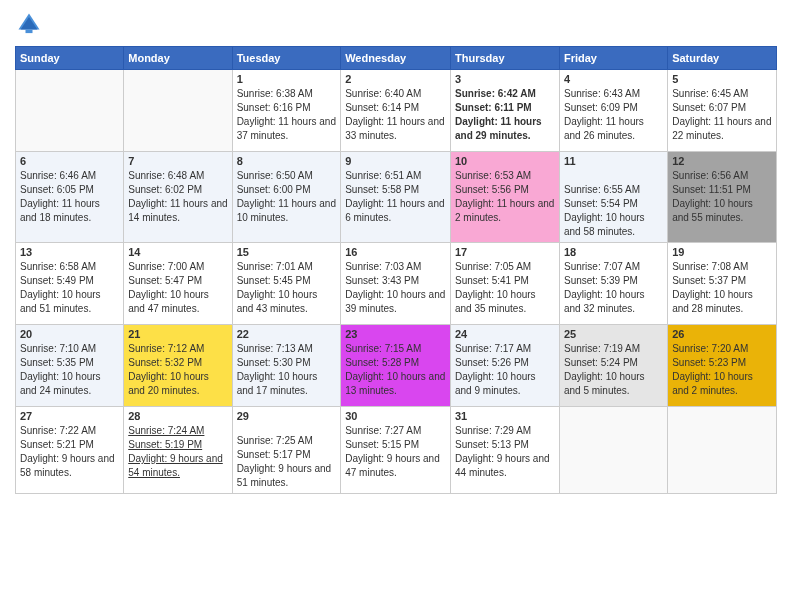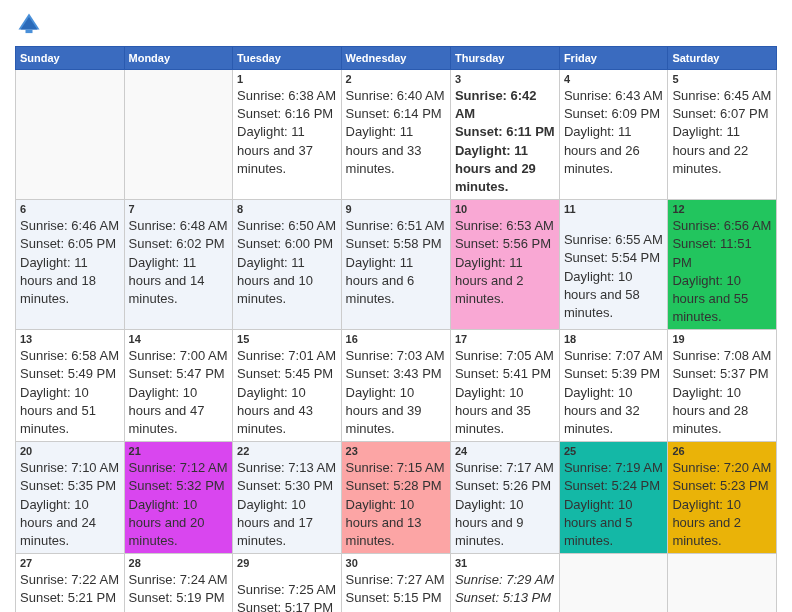--- a/index.html
+++ b/index.html
@@ -77,21 +77,21 @@
     .calendar-table tr:nth-child(even) td {
       background: #f5f5f5;
     }
     .day-number {
       font-size: 11px;
       font-weight: bold;
       color: #333;
       margin-bottom: 2px;
     }
     .day-info {
-      font-size: 13px;
+      font-size: 10px;
       color: #333;
       line-height: 1.4;
     }
     .empty-cell {
       background: #f9f9f9 !important;
     }
   </style>
 </head>
 <body>
 
@@ -191,21 +191,21 @@
             <div class="day-info" style="white-space: pre-line;">Sunrise: 6:53 AM
 Sunset: 5:56 PM
 Daylight: 11 hours and 2 minutes.</div>
           </td>
           <td style="background: rgb(240, 244, 250);">
             <div class="day-number">11</div>
             <div class="day-info" style="white-space: pre-line; margin-top: 16px;">Sunrise: 6:55 AM
 Sunset: 5:54 PM
 Daylight: 10 hours and 58 minutes.</div>
           </td>
-          <td style="background: #22c55e;">
+          <td style="background: #a3a3a3;">
             <div class="day-number">12</div>
             <div class="day-info" style="white-space: pre-line;">Sunrise: 6:56 AM
 Sunset: 11:51 PM
 Daylight: 10 hours and 55 minutes.</div>
           </td>
         </tr>
         <tr>
           <td>
             <div class="day-number">13</div>
             <div class="day-info" style="white-space: pre-line;">Sunrise: 6:58 AM
@@ -249,45 +249,45 @@
 Daylight: 10 hours and 28 minutes.</div>
           </td>
         </tr>
         <tr>
           <td style="background: rgb(240, 244, 250);">
             <div class="day-number">20</div>
             <div class="day-info" style="white-space: pre-line;">Sunrise: 7:10 AM
 Sunset: 5:35 PM
 Daylight: 10 hours and 24 minutes.</div>
           </td>
-          <td style="background: #d946ef;">
+          <td style="background: #fde047;">
             <div class="day-number">21</div>
             <div class="day-info" style="white-space: pre-line;">Sunrise: 7:12 AM
 Sunset: 5:32 PM
 Daylight: 10 hours and 20 minutes.</div>
           </td>
           <td style="background: rgb(240, 244, 250);">
             <div class="day-number">22</div>
             <div class="day-info" style="white-space: pre-line;">Sunrise: 7:13 AM
 Sunset: 5:30 PM
 Daylight: 10 hours and 17 minutes.</div>
           </td>
-          <td style="background: #fca5a5;">
+          <td style="background: #d946ef;">
             <div class="day-number">23</div>
             <div class="day-info" style="white-space: pre-line;">Sunrise: 7:15 AM
 Sunset: 5:28 PM
 Daylight: 10 hours and 13 minutes.</div>
           </td>
           <td style="background: rgb(240, 244, 250);">
             <div class="day-number">24</div>
             <div class="day-info" style="white-space: pre-line;">Sunrise: 7:17 AM
 Sunset: 5:26 PM
 Daylight: 10 hours and 9 minutes.</div>
           </td>
-          <td style="background: #14b8a6;">
+          <td style="background: #e5e5e5;">
             <div class="day-number">25</div>
             <div class="day-info" style="white-space: pre-line;">Sunrise: 7:19 AM
 Sunset: 5:24 PM
 Daylight: 10 hours and 5 minutes.</div>
           </td>
           <td style="background: #eab308;">
             <div class="day-number">26</div>
             <div class="day-info" style="white-space: pre-line;">Sunrise: 7:20 AM
 Sunset: 5:23 PM
 Daylight: 10 hours and 2 minutes.</div>
@@ -295,39 +295,39 @@
         </tr>
         <tr>
           <td>
             <div class="day-number">27</div>
             <div class="day-info" style="white-space: pre-line;">Sunrise: 7:22 AM
 Sunset: 5:21 PM
 Daylight: 9 hours and 58 minutes.</div>
           </td>
           <td>
             <div class="day-number">28</div>
-            <div class="day-info" style="white-space: pre-line;">Sunrise: 7:24 AM
+            <div class="day-info" style="white-space: pre-line; text-decoration: underline;">Sunrise: 7:24 AM
 Sunset: 5:19 PM
 Daylight: 9 hours and 54 minutes.</div>
           </td>
           <td>
             <div class="day-number">29</div>
             <div class="day-info" style="white-space: pre-line; margin-top: 12px;">Sunrise: 7:25 AM
 Sunset: 5:17 PM
 Daylight: 9 hours and 51 minutes.</div>
           </td>
           <td>
             <div class="day-number">30</div>
             <div class="day-info" style="white-space: pre-line;">Sunrise: 7:27 AM
 Sunset: 5:15 PM
 Daylight: 9 hours and 47 minutes.</div>
           </td>
           <td>
             <div class="day-number">31</div>
-            <div class="day-info" style="white-space: pre-line; font-style: italic;">Sunrise: 7:29 AM
+            <div class="day-info" style="white-space: pre-line;">Sunrise: 7:29 AM
 Sunset: 5:13 PM
 Daylight: 9 hours and 44 minutes.</div>
           </td>
           <td class="empty-cell"></td>
           <td class="empty-cell"></td>
         </tr>
       </tbody>
   </table>
 </div>
 

